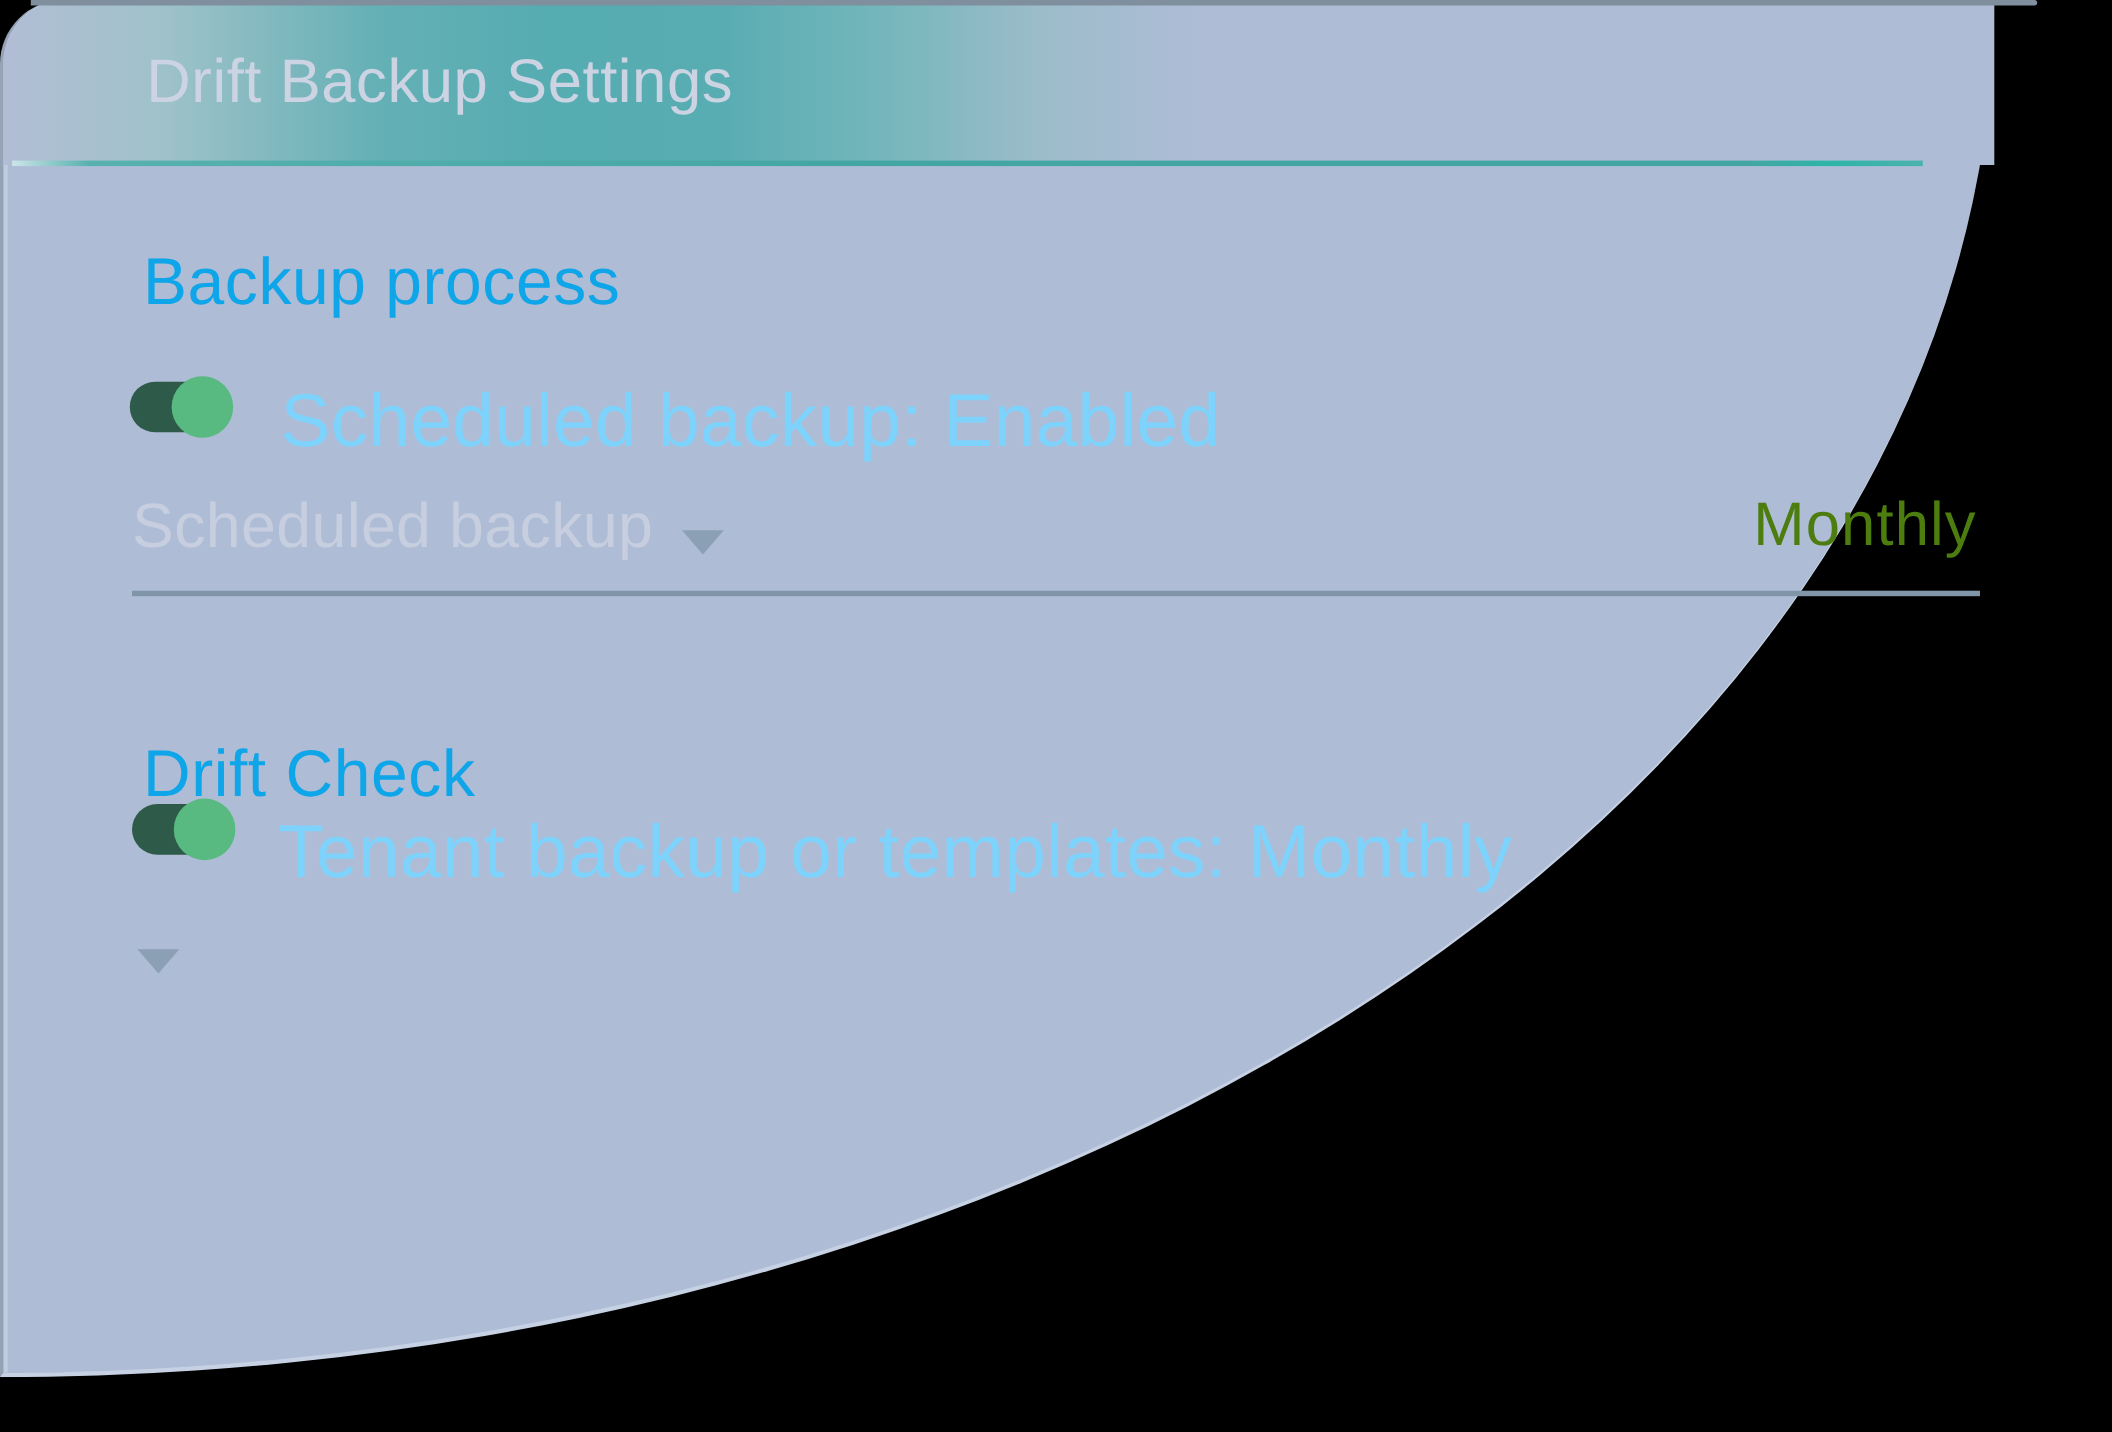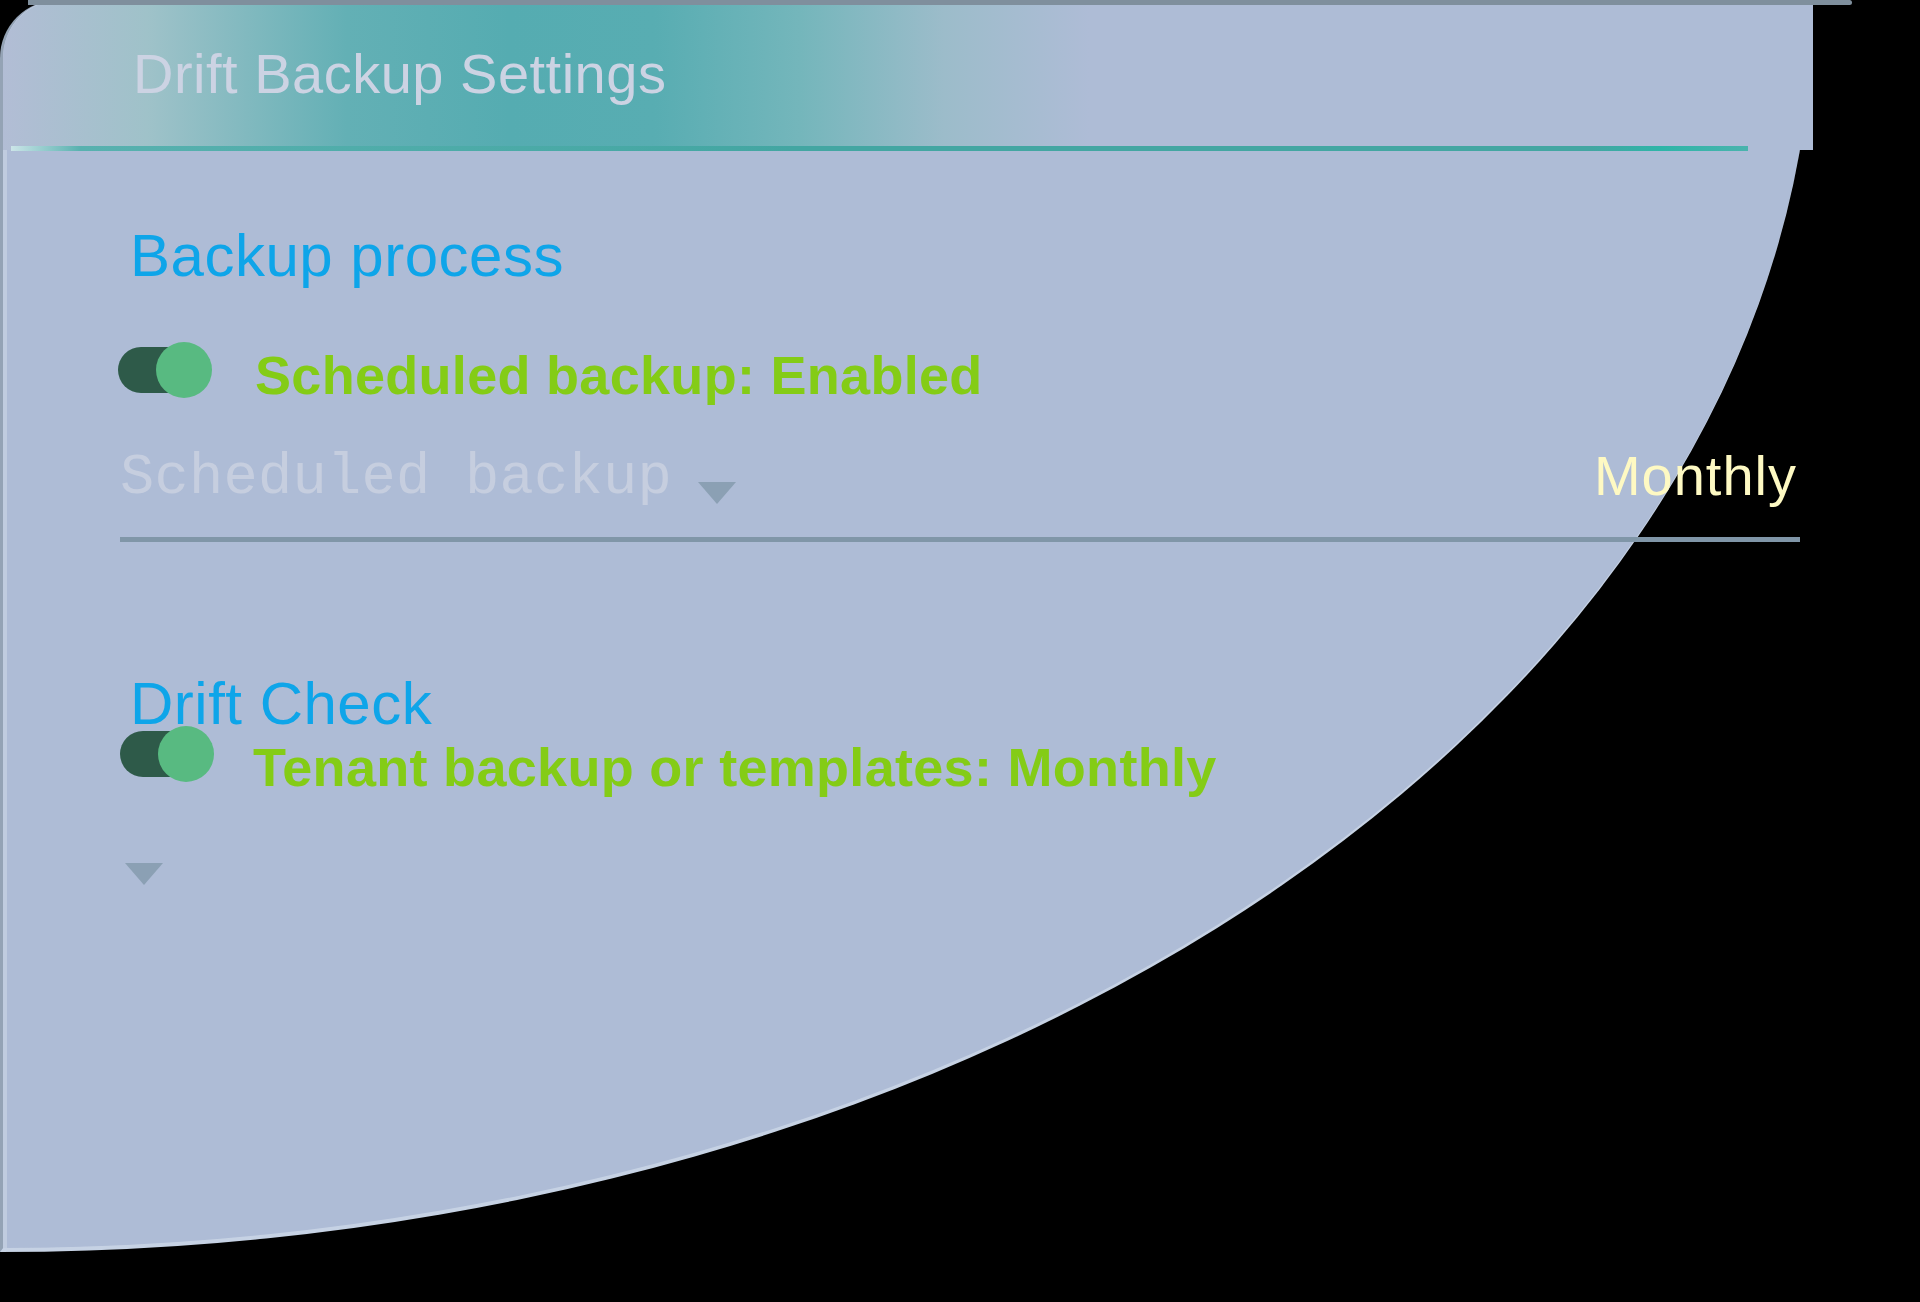--- a/index.html
+++ b/index.html
@@ -42,40 +42,40 @@
     font-size:56px;line-height:1;font-weight:500;color:#ccd3e3;
     letter-spacing:0.5px;white-space:nowrap;
   }
   .section-heading{
     position:absolute;left:130px;
     font-size:60px;line-height:1;font-weight:500;color:#0ea5e9;
     letter-spacing:0.5px;white-space:nowrap;z-index:2;
   }
   .row-text{
     position:absolute;
-    font-size:54px;line-height:1;font-weight:700;color:#84cc16;
+    font-size:68px;line-height:1;font-weight:400;color:#7dd3fc;
     letter-spacing:0.3px;white-space:nowrap;z-index:2;
   }
   .dropdown{
     position:absolute;display:flex;align-items:flex-start;gap:26px;
-    z-index:2;cursor:pointer;font-family:Liberation Mono, monospace;
+    z-index:2;cursor:pointer;
   }
   .dropdown-label{
     font-size:57px;line-height:1;font-weight:500;color:#c6cedf;
     letter-spacing:0.3px;white-space:nowrap;
   }
   .caret-down{
     width:0;height:0;margin-top:32px;
     border-left:19px solid transparent;
     border-right:19px solid transparent;
     border-top:22px solid #8ba0b4;
   }
   .dropdown-value{
     position:absolute;right:123px;top:448px;
-    font-size:56px;line-height:1;font-weight:500;color:#fef9c3;
+    font-size:56px;line-height:1;font-weight:500;color:#4d7c0f;
     letter-spacing:1px;white-space:nowrap;z-index:2;
   }
   .row-divider{
     position:absolute;left:120px;top:537px;width:1680px;height:5px;
     background:#8096a8;z-index:2;
   }
   .toggle{
     position:absolute;width:94px;height:56px;z-index:2;cursor:pointer;
   }
   .toggle .track{

